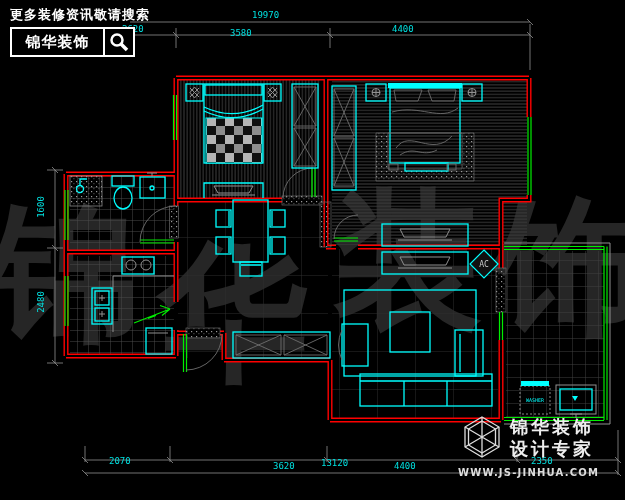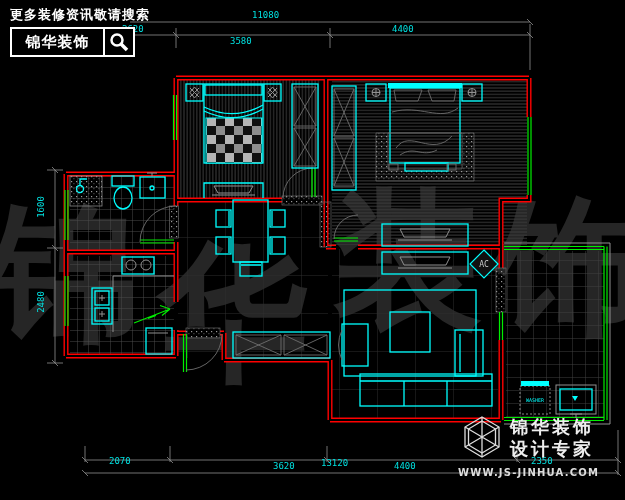--- a/index.html
+++ b/index.html
@@ -232,23 +232,23 @@
       <path class="dim" d="M130,22 H530 M135,35 H530 M85,460 H618 M85,473 H618 M55,170 V363"></path>
       <path class="dim" d="M176,28 V48 M330,28 V48 M530,24 V70 M85,446 V462 M170,446 V462
                            M327,446 V462 M517,446 V462 M618,430 V475 M47,170 H63 M47,248 H63 M47,363 H63"></path>
       <path class="dim" d="M527,19 L533,25 M173,32 L179,38 M327,32 L333,38 M527,32 L533,38
                            M82,457 L88,463 M167,457 L173,463 M324,457 L330,463 M514,457 L520,463
                            M615,457 L621,463 M82,470 L88,476 M615,470 L621,476
                            M52,167 L58,173 M52,245 L58,251 M52,360 L58,366"></path>
     </g>
   </svg>
 
-  <span class="dimtxt" style="left:252px;top:10px;">11080</span>
+  <span class="dimtxt" style="left:252px;top:10px;">19970</span>
   <span class="dimtxt" style="left:122px;top:24px;">2620</span>
-  <span class="dimtxt" style="left:230px;top:36px;">3580</span>
+  <span class="dimtxt" style="left:230px;top:28px;">3580</span>
   <span class="dimtxt" style="left:392px;top:24px;">4400</span>
   <span class="dimtxt" style="left:109px;top:456px;">2070</span>
   <span class="dimtxt" style="left:273px;top:461px;">3620</span>
   <span class="dimtxt" style="left:394px;top:461px;">4400</span>
   <span class="dimtxt" style="left:531px;top:456px;">2350</span>
   <span class="dimtxt" style="left:321px;top:458px;">13120</span>
   <span class="dimtxt dimv" style="left:41px;top:207px;">1600</span>
   <span class="dimtxt dimv" style="left:41px;top:302px;">2480</span>
 
   <div class="hlogo">

